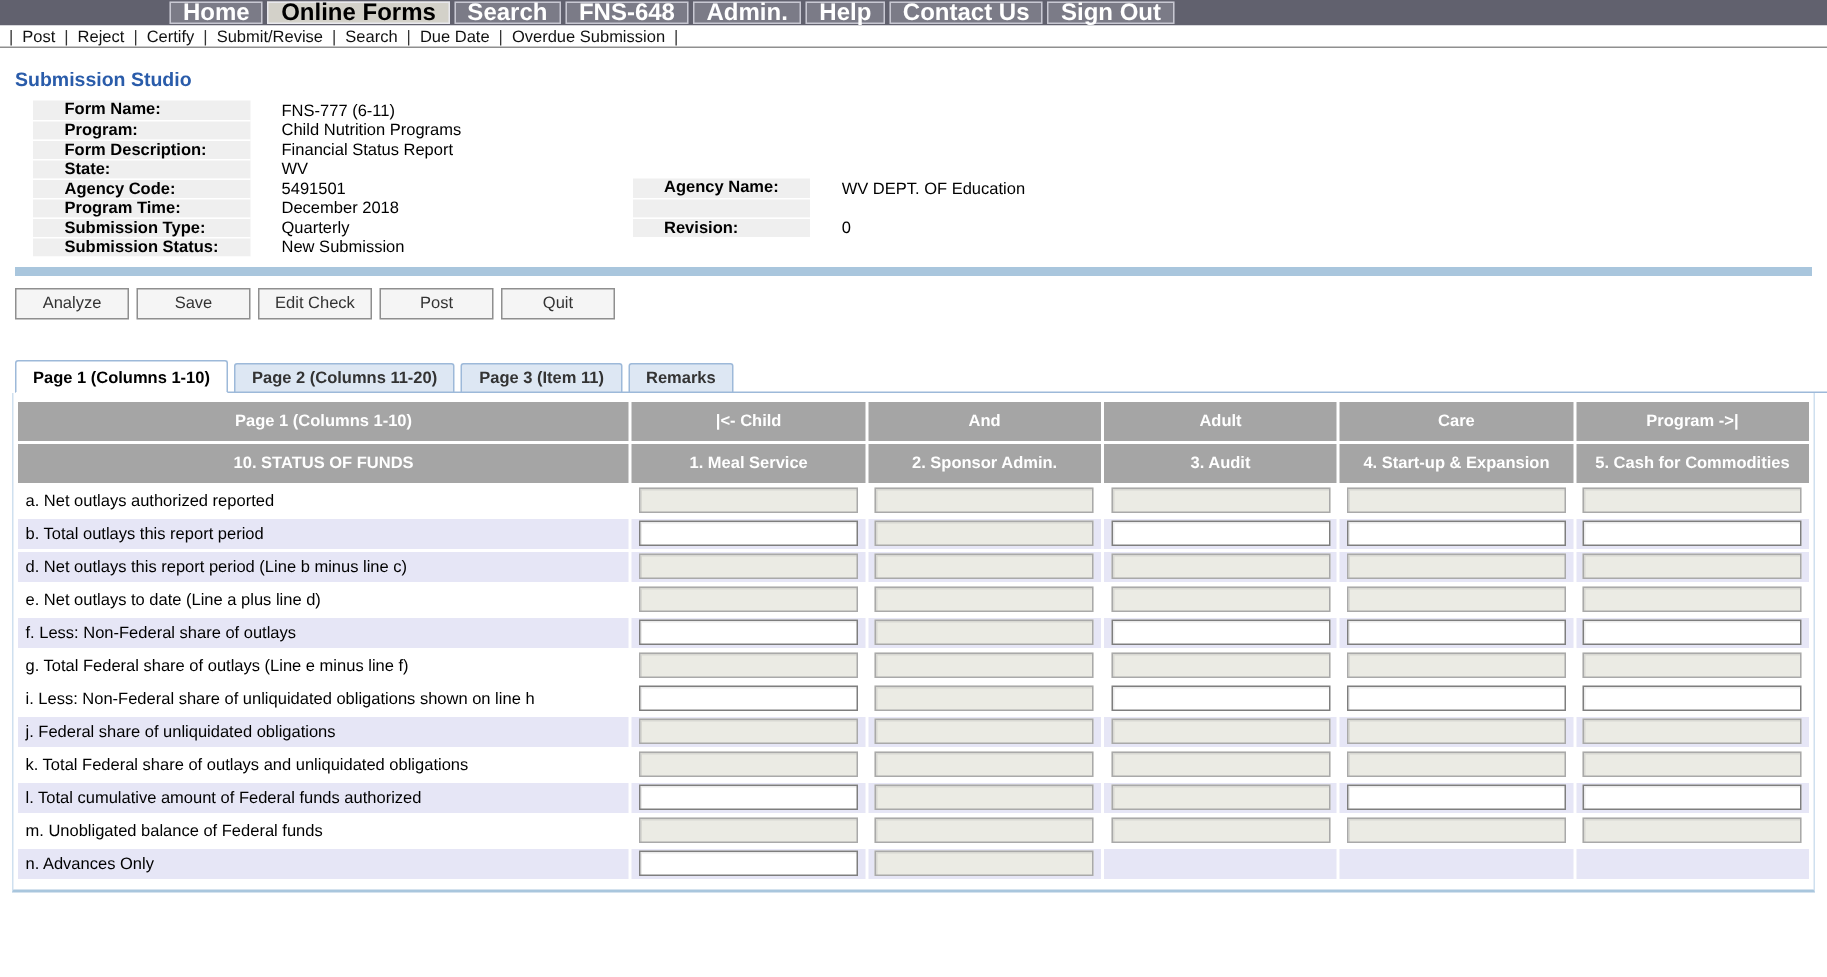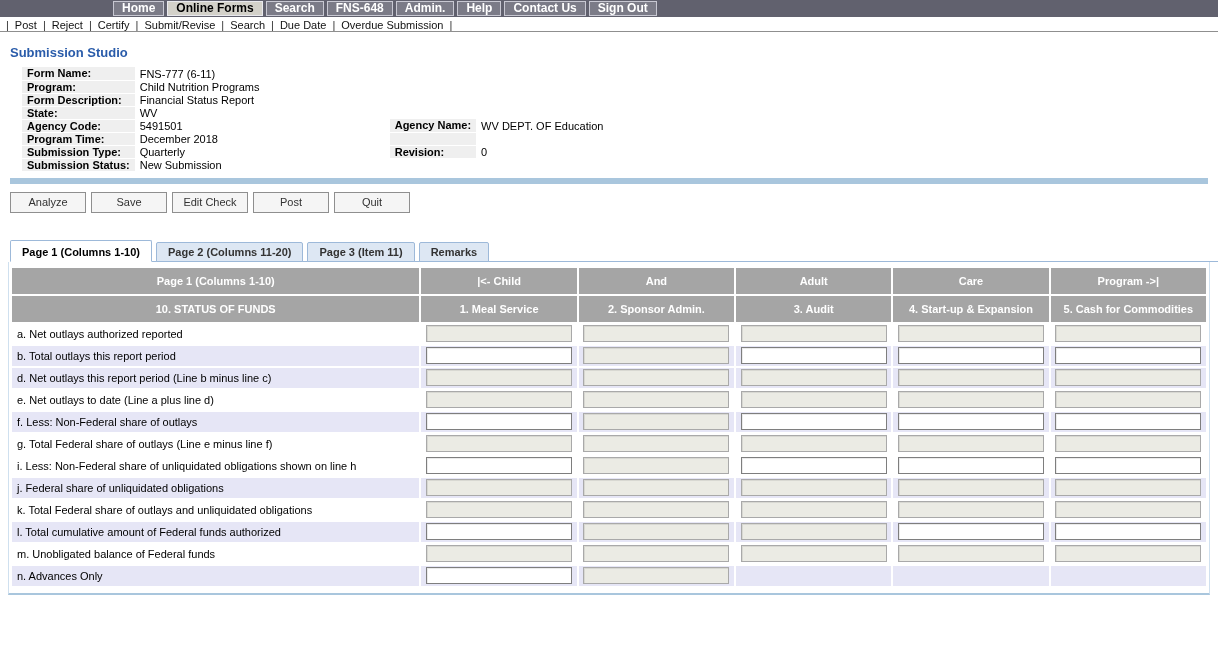--- a/index.html
+++ b/index.html
@@ -9,42 +9,42 @@
     font-family:"Liberation Sans", sans-serif; font-size:11px; color:#000;
   }
 
   
   .topnav {
     background:var(--nav-bg,#61616e); height:17px;
     display:flex; align-items:center; gap:3px; padding-left:113px;
   }
   .navbtn {
     background:var(--nav-btn-bg,#7b7b87); border:1px solid var(--nav-btn-border,#c8c8d2);
-    color:#fff; font-weight:bold; font-size:12px; line-height:11px;
+    color:#fff; font-weight:bold; font-size:16px; line-height:11px;
     padding:1px 8px; cursor:pointer; white-space:nowrap;
   }
   .navbtn.active { background:var(--nav-active-bg,#d3d1c9); color:#000; border-color:#e9e9ee; }
 
   
   .actionbar {
     background:#fff; border-bottom:1px solid #8f8f8f;
     padding:2px 4px 3px 4px; font-size:11px; color:#111; height:15px;
   }
   .actionbar .sep { margin:0 2px; color:#333; }
   .actionbar .lnk { margin:0 4px; cursor:pointer; }
 
   
   .page-title {
     color:var(--title-blue,#2a5caa); font-size:13px; font-weight:bold;
     margin:13px 0 7px 10px;
   }
 
   
   .info-table { border-collapse:collapse; margin-left:22px; width:1186px; }
-  .info-table td { height:13px; padding:0 5px; vertical-align:middle; white-space:nowrap; }
+  .info-table td { height:13px; padding:0 21px; vertical-align:middle; white-space:nowrap; }
   .info-table td.ilabel  { background:var(--info-label-bg,#efefef); font-weight:bold; width:108px; border-bottom:1px solid #fff; }
   .info-table td.ivalue  { width:255px; }
   .info-table td.ilabel2 { background:var(--info-label-bg,#efefef); font-weight:bold; width:70px; border-bottom:1px solid #fff; }
 
   .divider { height:6px; background:var(--divider-blue,#a9c6dd); width:1198px; margin:6px 0 0 10px; }
 
   
   .btnrow { margin:8px 0 0 10px; }
   .actbtn {
     width:76px; height:21px; margin-right:5px;

